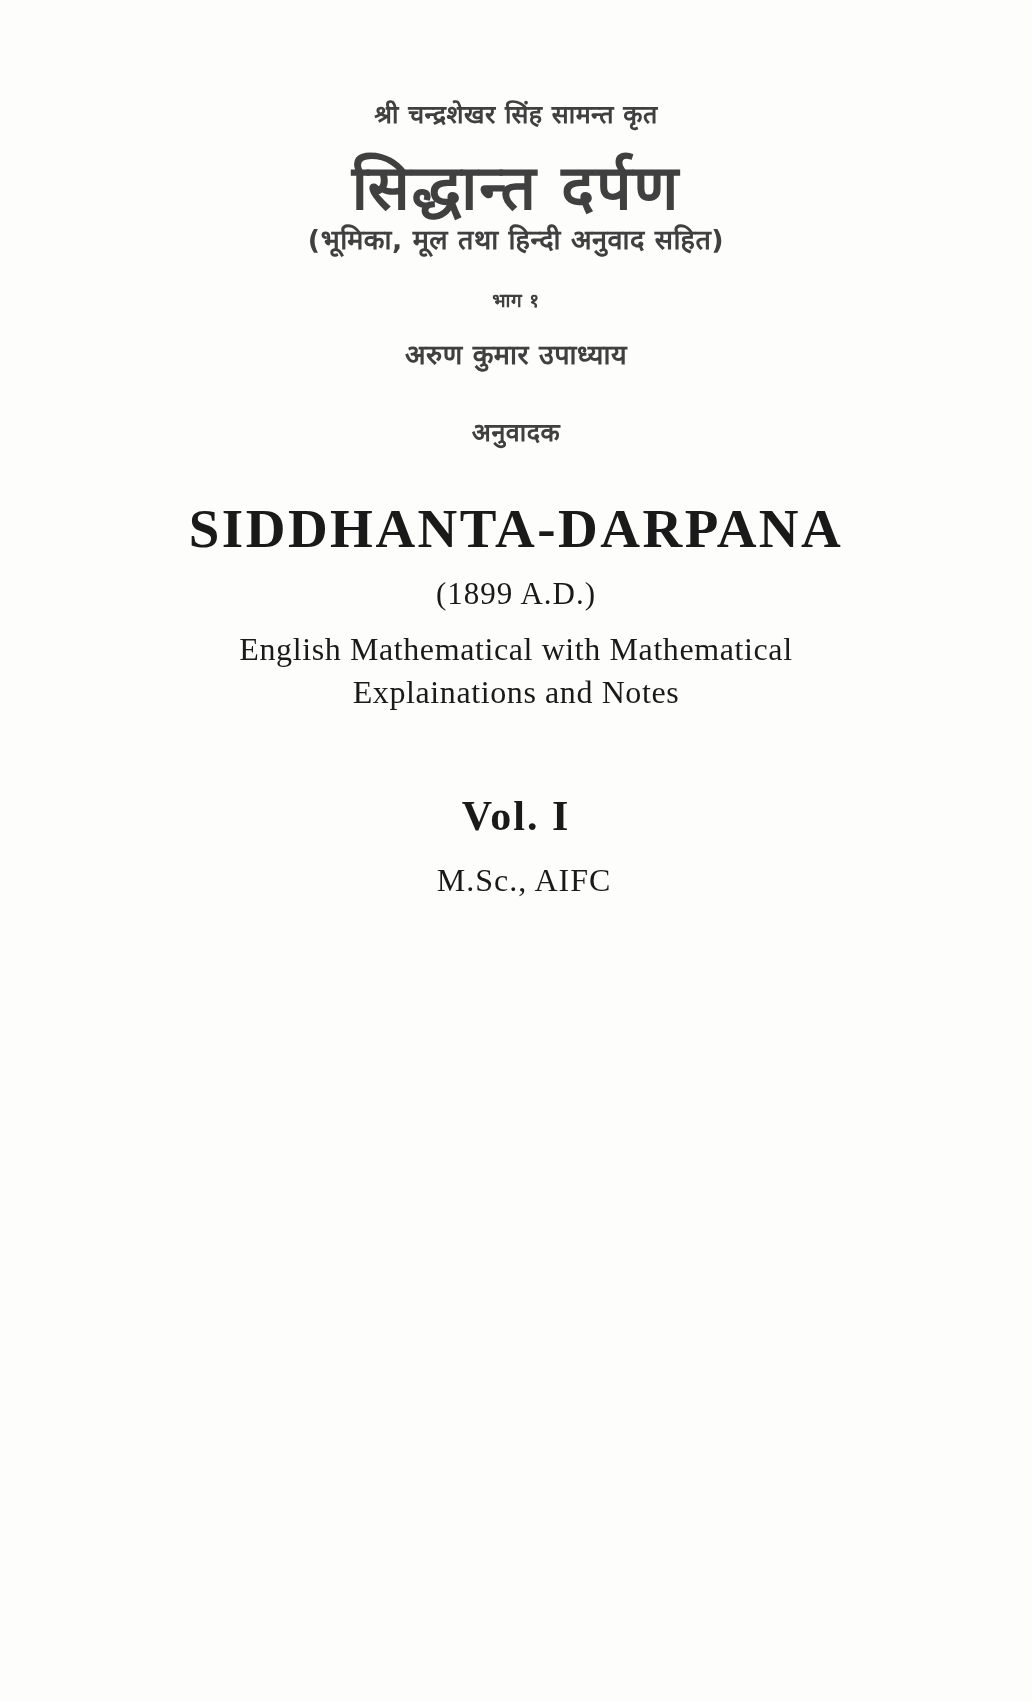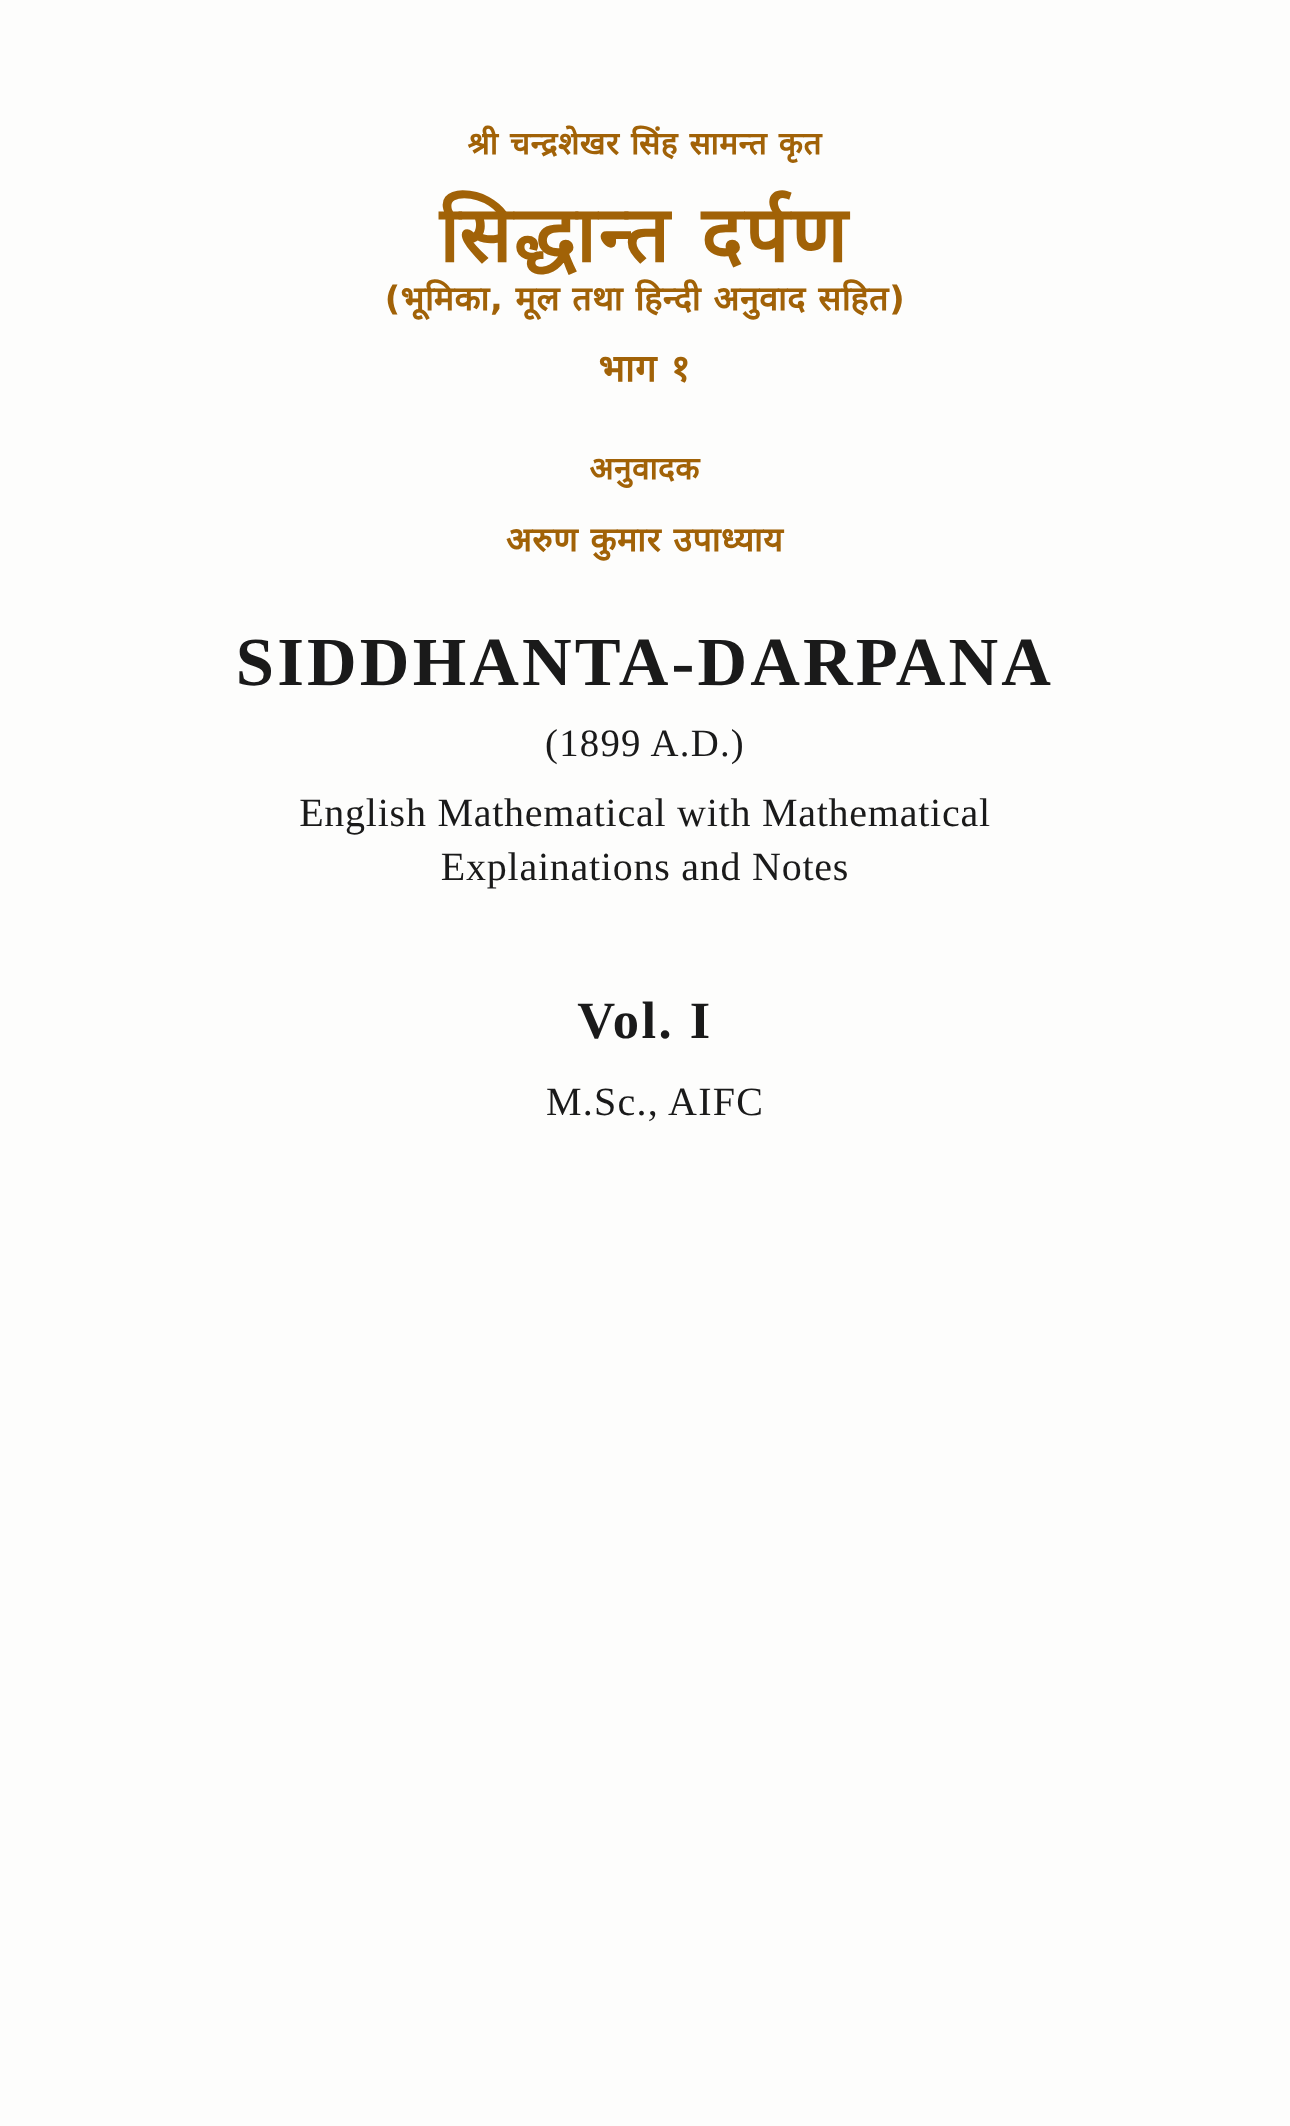--- a/index.html
+++ b/index.html
@@ -24,21 +24,21 @@
   .inner {
     position: absolute;
     left: 0;
     top: 0;
     width: 1032px;
     text-align: center;
   }
   
   .dev {
     font-family: "DejaVu Sans", sans-serif;
-    color: #a16207;
+    color: #404040;
     font-weight: 700;
     letter-spacing: 0.5px;
   }
   .line-author-dev {
     font-size: 25px;
     margin-top: 100px;
     line-height: 1.2;
     font-weight: 700;
   }
   .title-dev {
@@ -47,22 +47,22 @@
     line-height: 1.1;
     letter-spacing: 2px;
     font-weight: 700;
   }
   .subtitle-dev {
     font-size: 27px;
     line-height: 1.3;
     font-weight: 700;
   }
   .part-dev {
-    font-size: 30px;
-    margin-top: 16px;
+    font-size: 19px;
+    margin-top: 30px;
     font-weight: 700;
   }
   .translator-label-dev {
     font-size: 25px;
     margin-top: 42px;
     font-weight: 700;
   }
   .translator-name-dev {
     font-size: 27px;
     margin-top: 22px;
@@ -125,23 +125,23 @@
   <div class="inner">
 
     <div class="dev line-author-dev">श्री  चन्द्रशेखर सिंह सामन्त कृत</div>
 
     <div class="dev title-dev">सिद्धान्त दर्पण</div>
 
     <div class="dev subtitle-dev">(भूमिका,  मूल तथा हिन्दी अनुवाद सहित)</div>
 
     <div class="dev part-dev">भाग १</div>
 
+    <div class="dev translator-name-dev">अरुण कुमार उपाध्याय</div>
+
     <div class="dev translator-label-dev">अनुवादक</div>
-
-    <div class="dev translator-name-dev">अरुण कुमार उपाध्याय</div>
 
     <div class="title-en">SIDDHANTA-DARPANA</div>
 
     <div class="year-en">(1899  A.D.)</div>
 
     <div class="desc-en">
       <div>English  Mathematical  with  Mathematical</div>
       <div>Explainations and Notes</div>
     </div>
 

